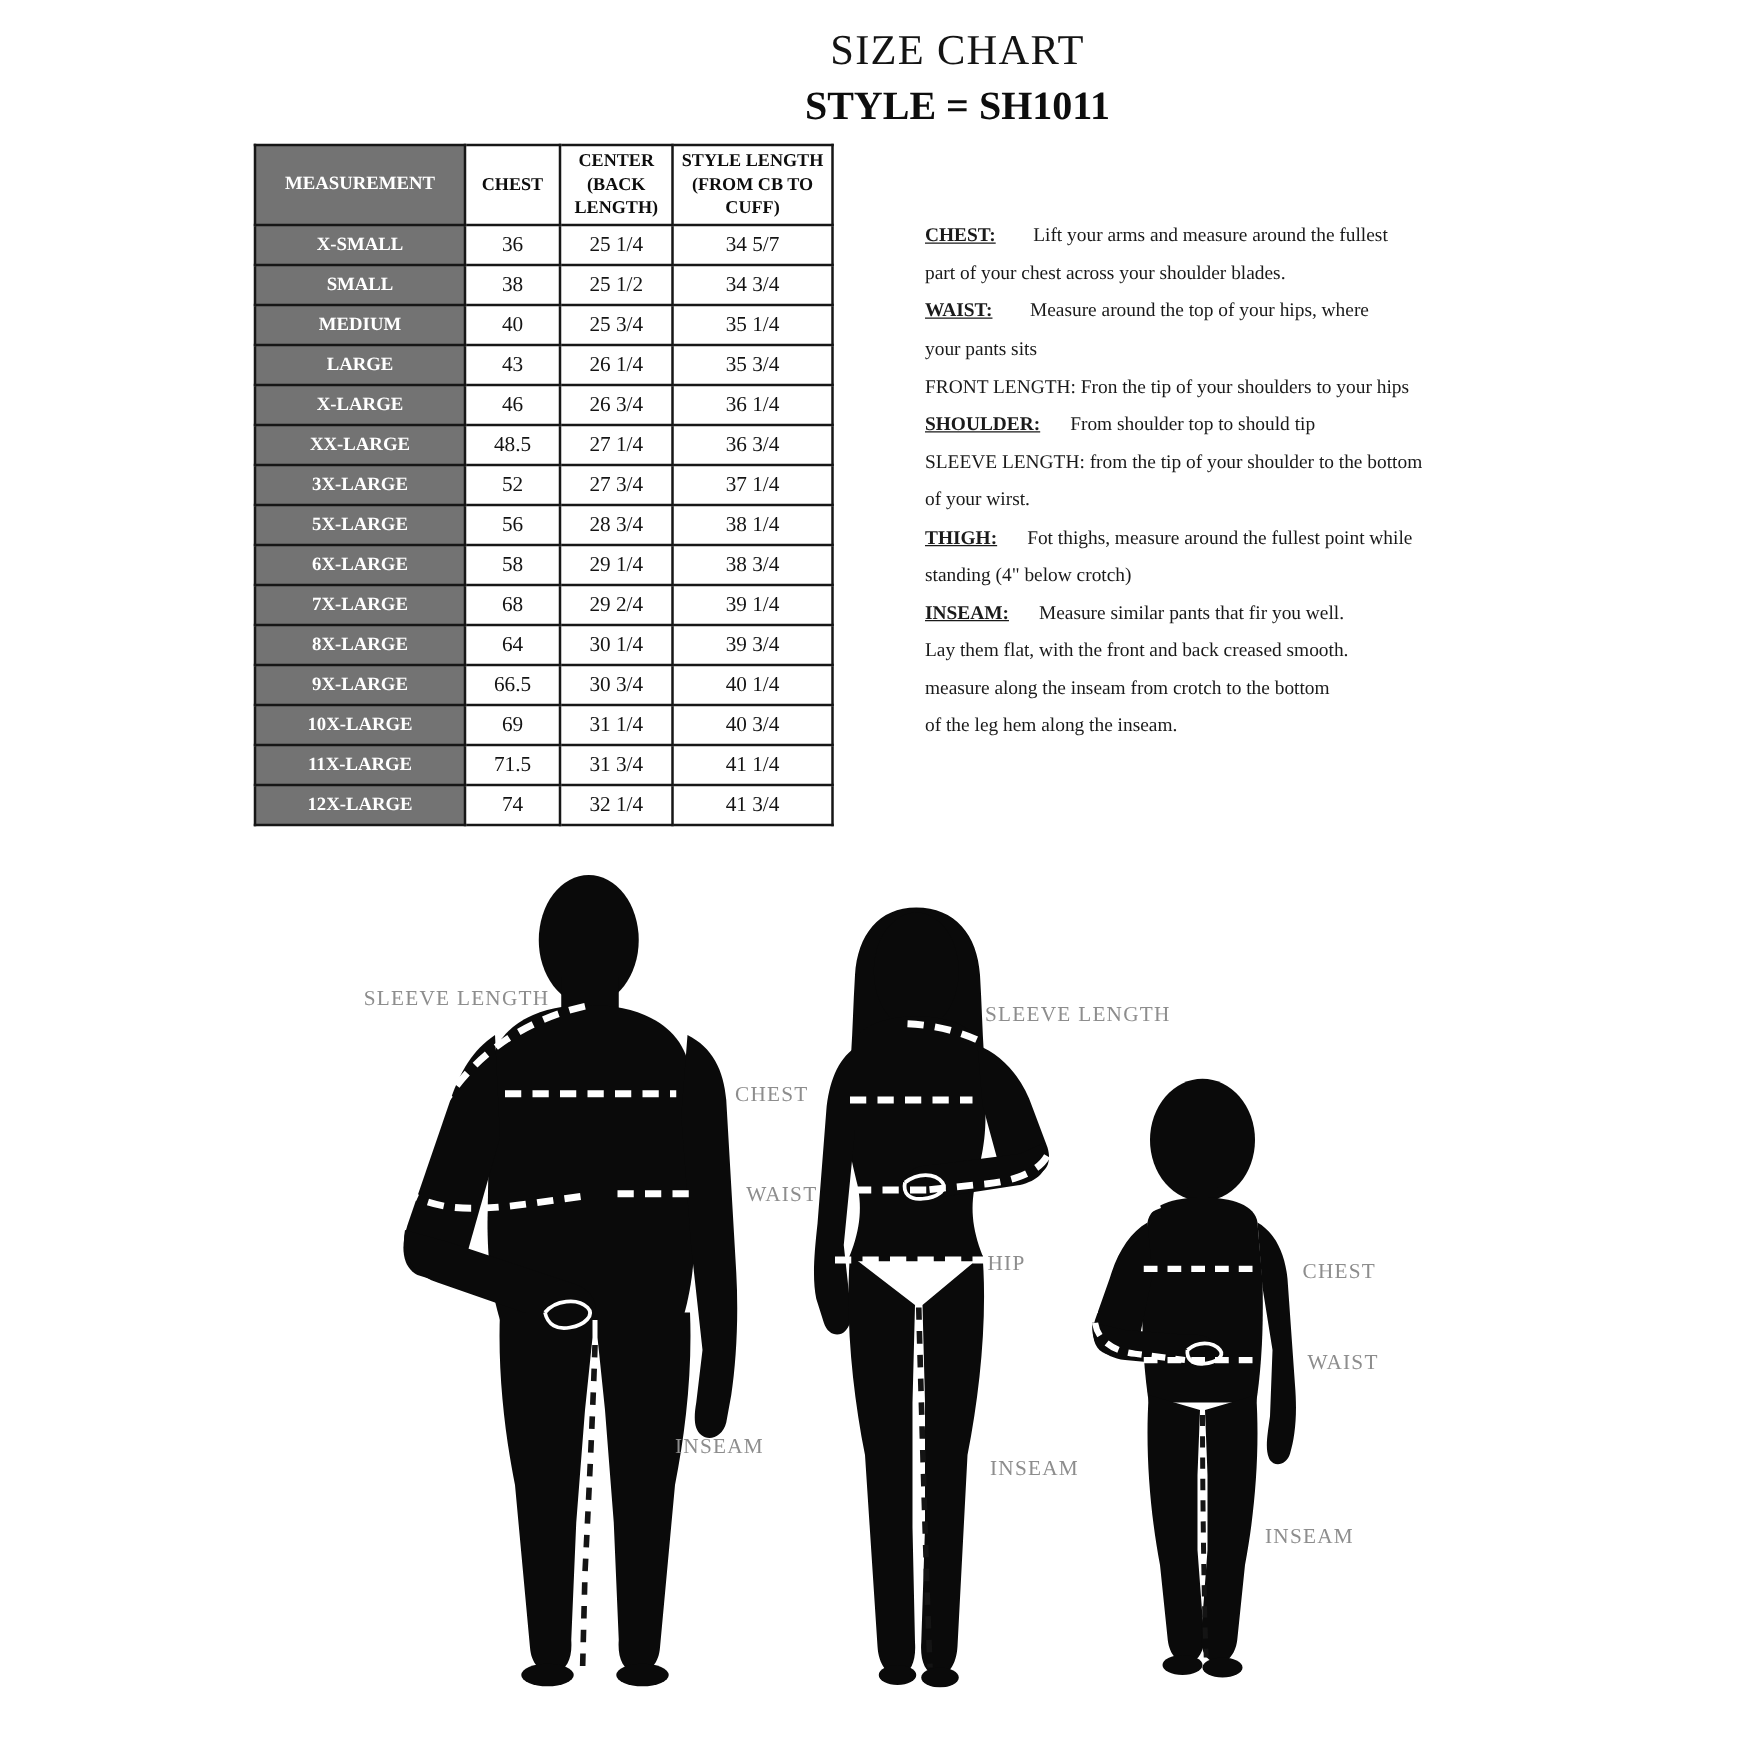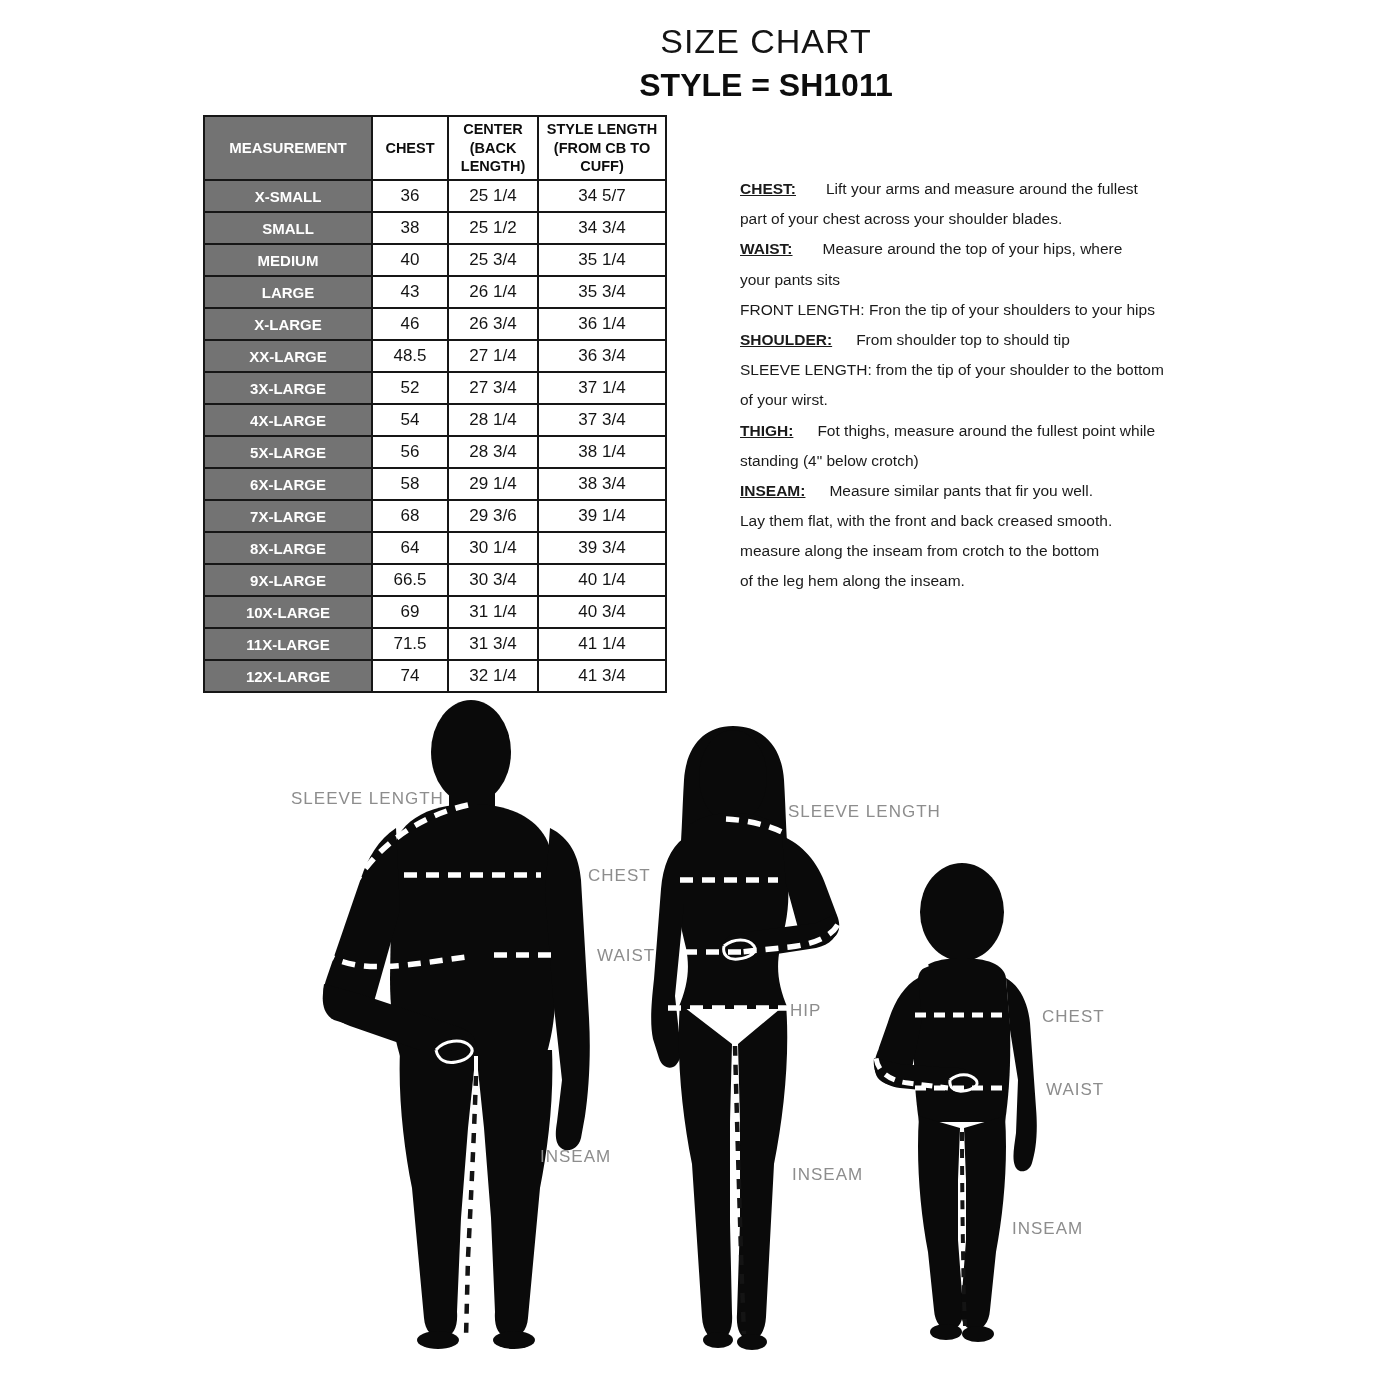--- a/index.html
+++ b/index.html
@@ -1,17 +1,17 @@
 <!DOCTYPE html>
 <html><head>
 <meta charset="utf-8">
 <style>
   html,body{margin:0;padding:0;background:#ffffff;}
   .page{position:relative;width:1400px;height:1400px;background:#fff;overflow:hidden;
-        font-family:Liberation Sans, sans-serif;color:#111;}
+        font-family:Liberation Serif, serif;color:#111;}
   
   .titles{position:absolute;left:766px;top:22px;transform:translateX(-50%);text-align:center;white-space:nowrap;}
   .t1{font-size:34px;font-weight:400;letter-spacing:1px;color:#141414;}
   .t2{font-size:32px;font-weight:700;margin-top:6px;color:#0d0d0d;}
   
   .size-table{position:absolute;left:203px;top:115px;border-collapse:collapse;table-layout:fixed;background:#fff;}
   .size-table th,.size-table td{border:2px solid #161616;text-align:center;vertical-align:middle;padding:0 2px;}
   .size-table th{font-size:14.5px;font-weight:700;height:62px;line-height:1.3;color:#0d0d0d;}
   .size-table td{font-size:17px;height:30px;color:#141414;}
   .size-table .red{background:#737373;color:#ffffff;font-weight:700;font-size:15px;}
@@ -86,41 +86,35 @@
           <td>27 1/4</td>
           <td>36 3/4</td>
         </tr>
         <tr>
           <td class="red">3X-LARGE</td>
           <td>52</td>
           <td>27 3/4</td>
           <td>37 1/4</td>
         </tr>
         <tr>
-          <td class="red">4X-LARGE</td>
-          <td>54</td>
-          <td>28 1/4</td>
-          <td>37 3/4</td>
-        </tr>
-        <tr>
           <td class="red">5X-LARGE</td>
           <td>56</td>
           <td>28 3/4</td>
           <td>38 1/4</td>
         </tr>
         <tr>
           <td class="red">6X-LARGE</td>
           <td>58</td>
           <td>29 1/4</td>
           <td>38 3/4</td>
         </tr>
         <tr>
           <td class="red">7X-LARGE</td>
           <td>68</td>
-          <td>29 3/6</td>
+          <td>29 2/4</td>
           <td>39 1/4</td>
         </tr>
         <tr>
           <td class="red">8X-LARGE</td>
           <td>64</td>
           <td>30 1/4</td>
           <td>39 3/4</td>
         </tr>
         <tr>
           <td class="red">9X-LARGE</td>

